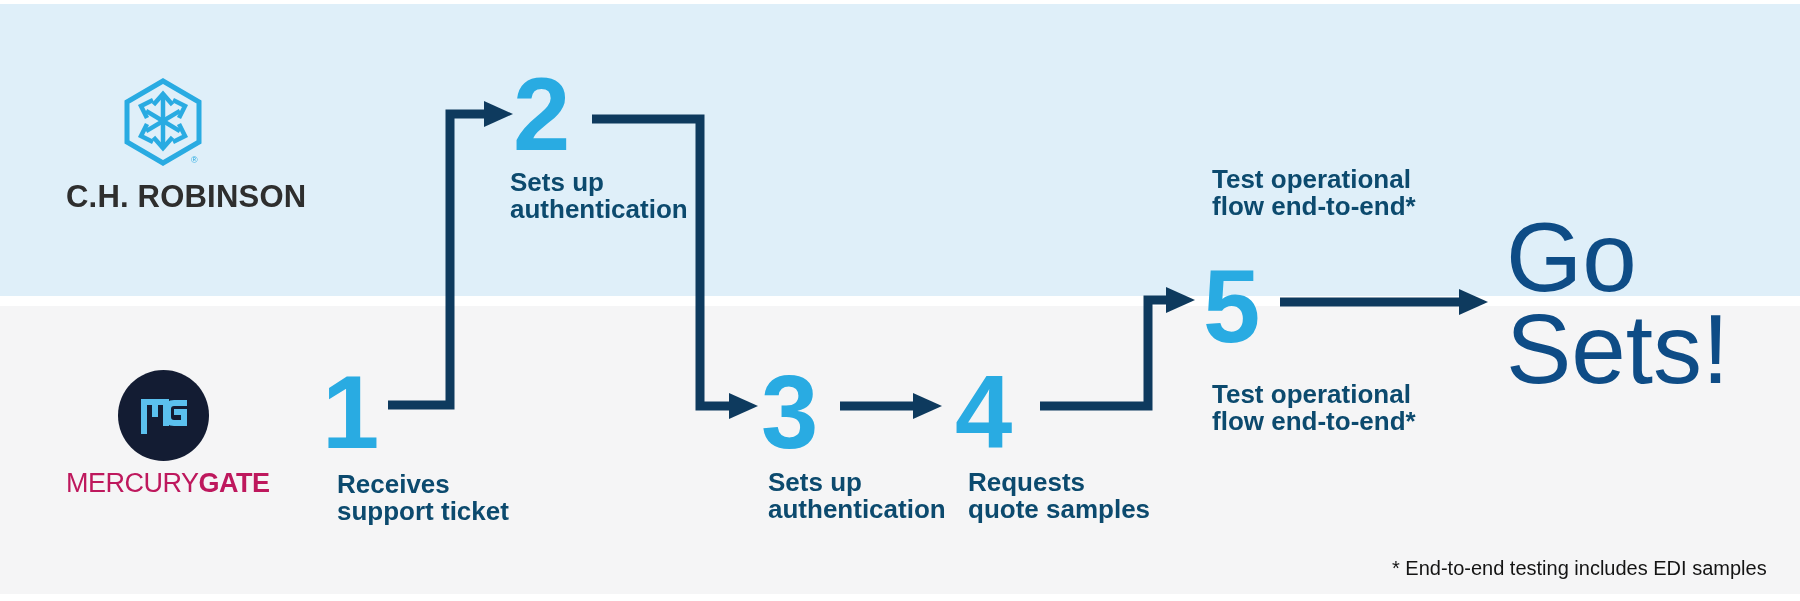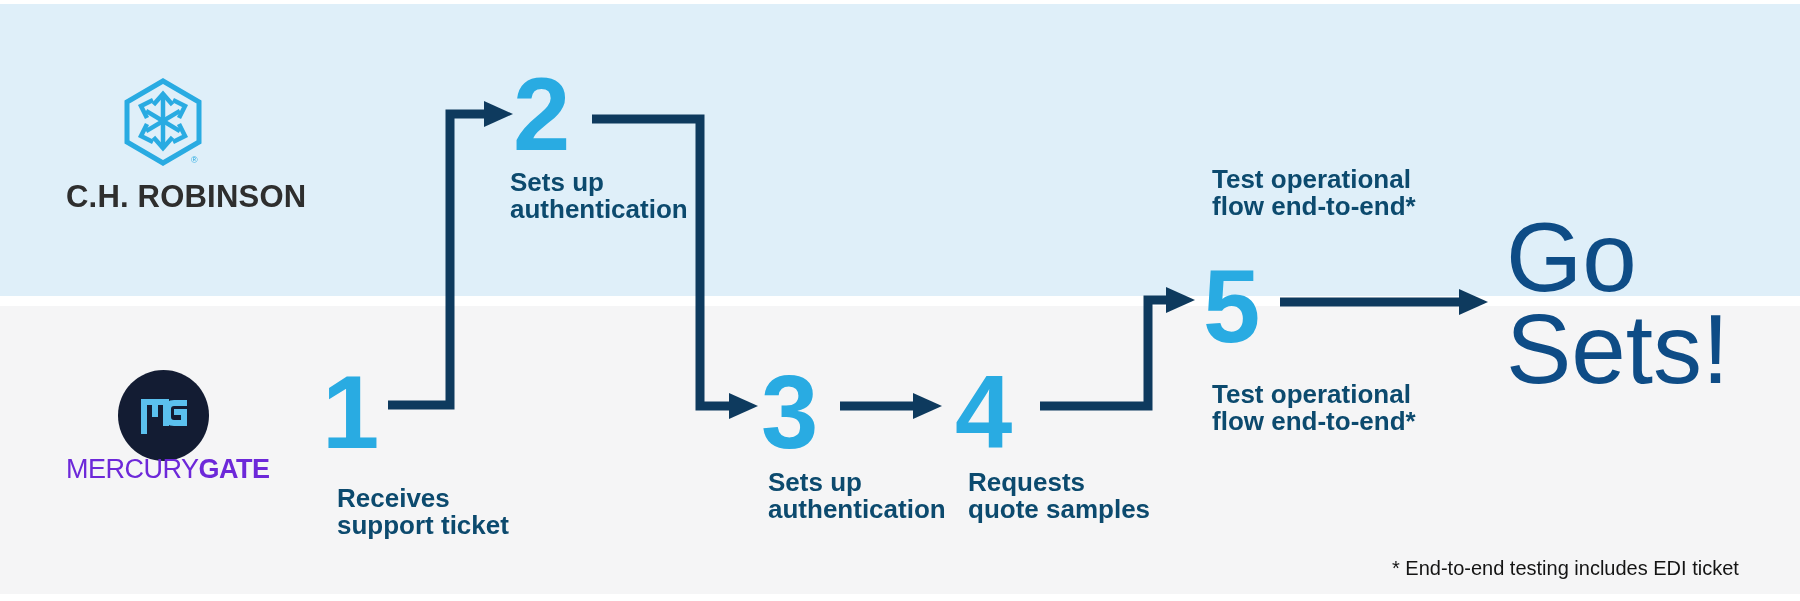--- a/index.html
+++ b/index.html
@@ -25,22 +25,22 @@
   }
   .footnote{
     position:absolute;left:1392px;top:556px;font-size:20px;line-height:24px;
     font-weight:400;color:#141414;white-space:nowrap;
   }
   .chr-wordmark{
     position:absolute;left:66px;top:184px;font-size:31px;line-height:25px;
     font-weight:700;color:#2E2E2E;letter-spacing:0.2px;white-space:nowrap;
   }
   .mg-wordmark{
-    position:absolute;left:66px;top:456px;font-size:27px;line-height:27px;
-    color:#6d28d9;letter-spacing:-0.5px;white-space:nowrap;
+    position:absolute;left:66px;top:470px;font-size:27px;line-height:27px;
+    color:#be185d;letter-spacing:-0.5px;white-space:nowrap;
   }
   .mg-wordmark .w1{font-weight:400;}
   .mg-wordmark .w2{font-weight:800;}
   svg{display:block;}
   #flow{position:absolute;left:0;top:0;pointer-events:none;}
 </style>
 </head>
 <body>
 
 <div id="canvas">
@@ -98,21 +98,21 @@
       <polygon points="1459,289 1488,302 1459,315" fill="#0E3A5E"></polygon>
     </g>
   </svg>
 
   <div class="num" style="left:322px;top:361px;">1</div>
   <div class="num" style="left:513px;top:63px;">2</div>
   <div class="num" style="left:761px;top:361px;">3</div>
   <div class="num" style="left:955px;top:361px;">4</div>
   <div class="num" style="left:1203px;top:255px;">5</div>
 
-  <div class="lbl" style="left:337px;top:485px;">
+  <div class="lbl" style="left:337px;top:471px;">
     <div>Receives</div>
     <div>support ticket</div>
   </div>
   <div class="lbl" style="left:510px;top:169px;">
     <div>Sets up</div>
     <div>authentication</div>
   </div>
   <div class="lbl" style="left:768px;top:469px;">
     <div>Sets up</div>
     <div>authentication</div>
@@ -128,15 +128,15 @@
   <div class="lbl" style="left:1212px;top:381px;">
     <div>Test operational</div>
     <div>flow end-to-end*</div>
   </div>
 
   <div class="golive">
     <div>Go</div>
     <div>Sets!</div>
   </div>
 
-  <div class="footnote">* End-to-end testing includes EDI ticket</div>
+  <div class="footnote">* End-to-end testing includes EDI samples</div>
 
 </div>
 
 </body></html>

